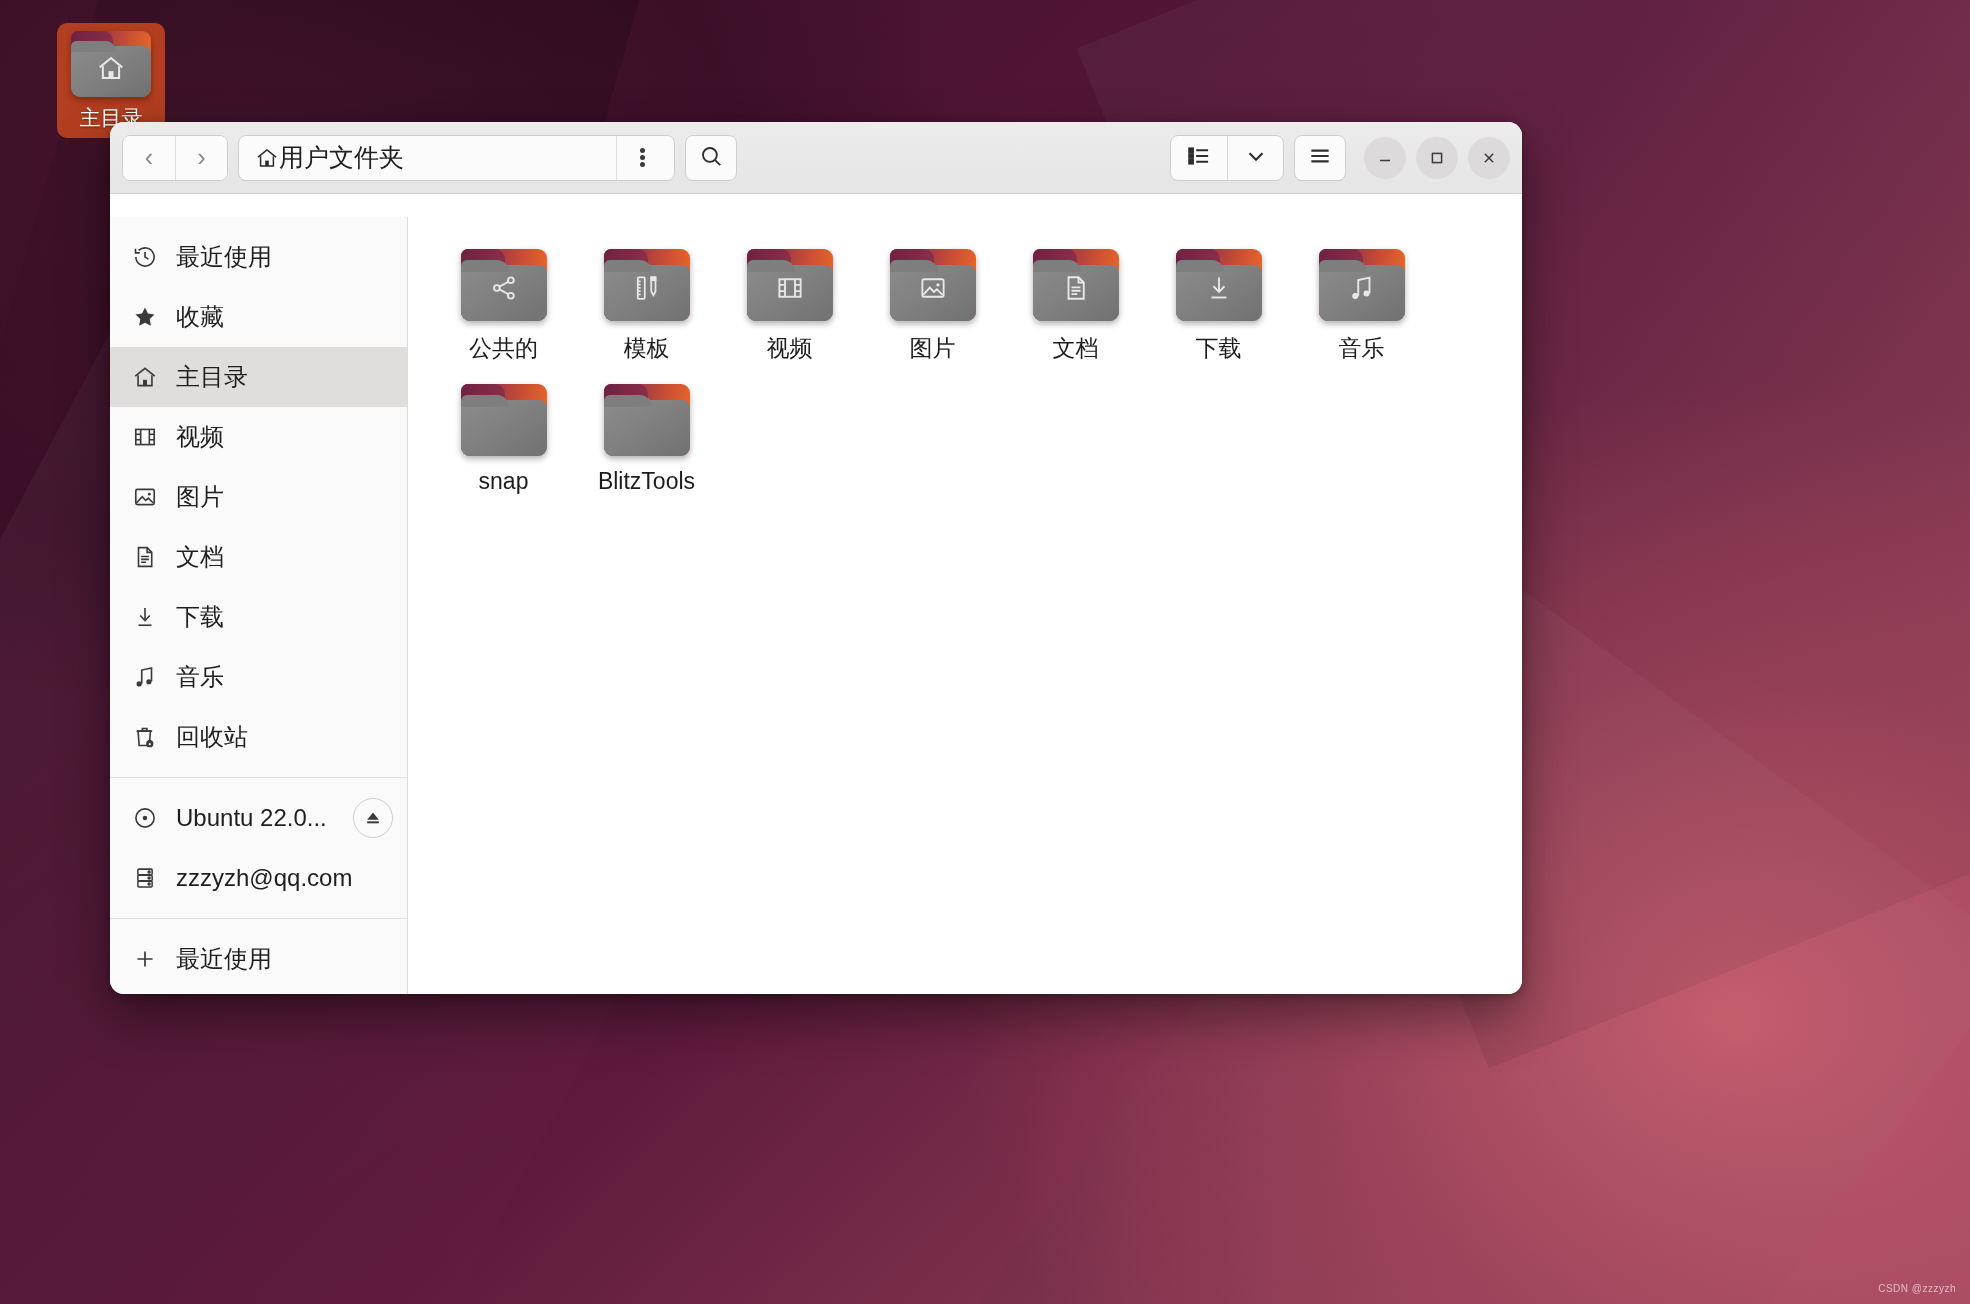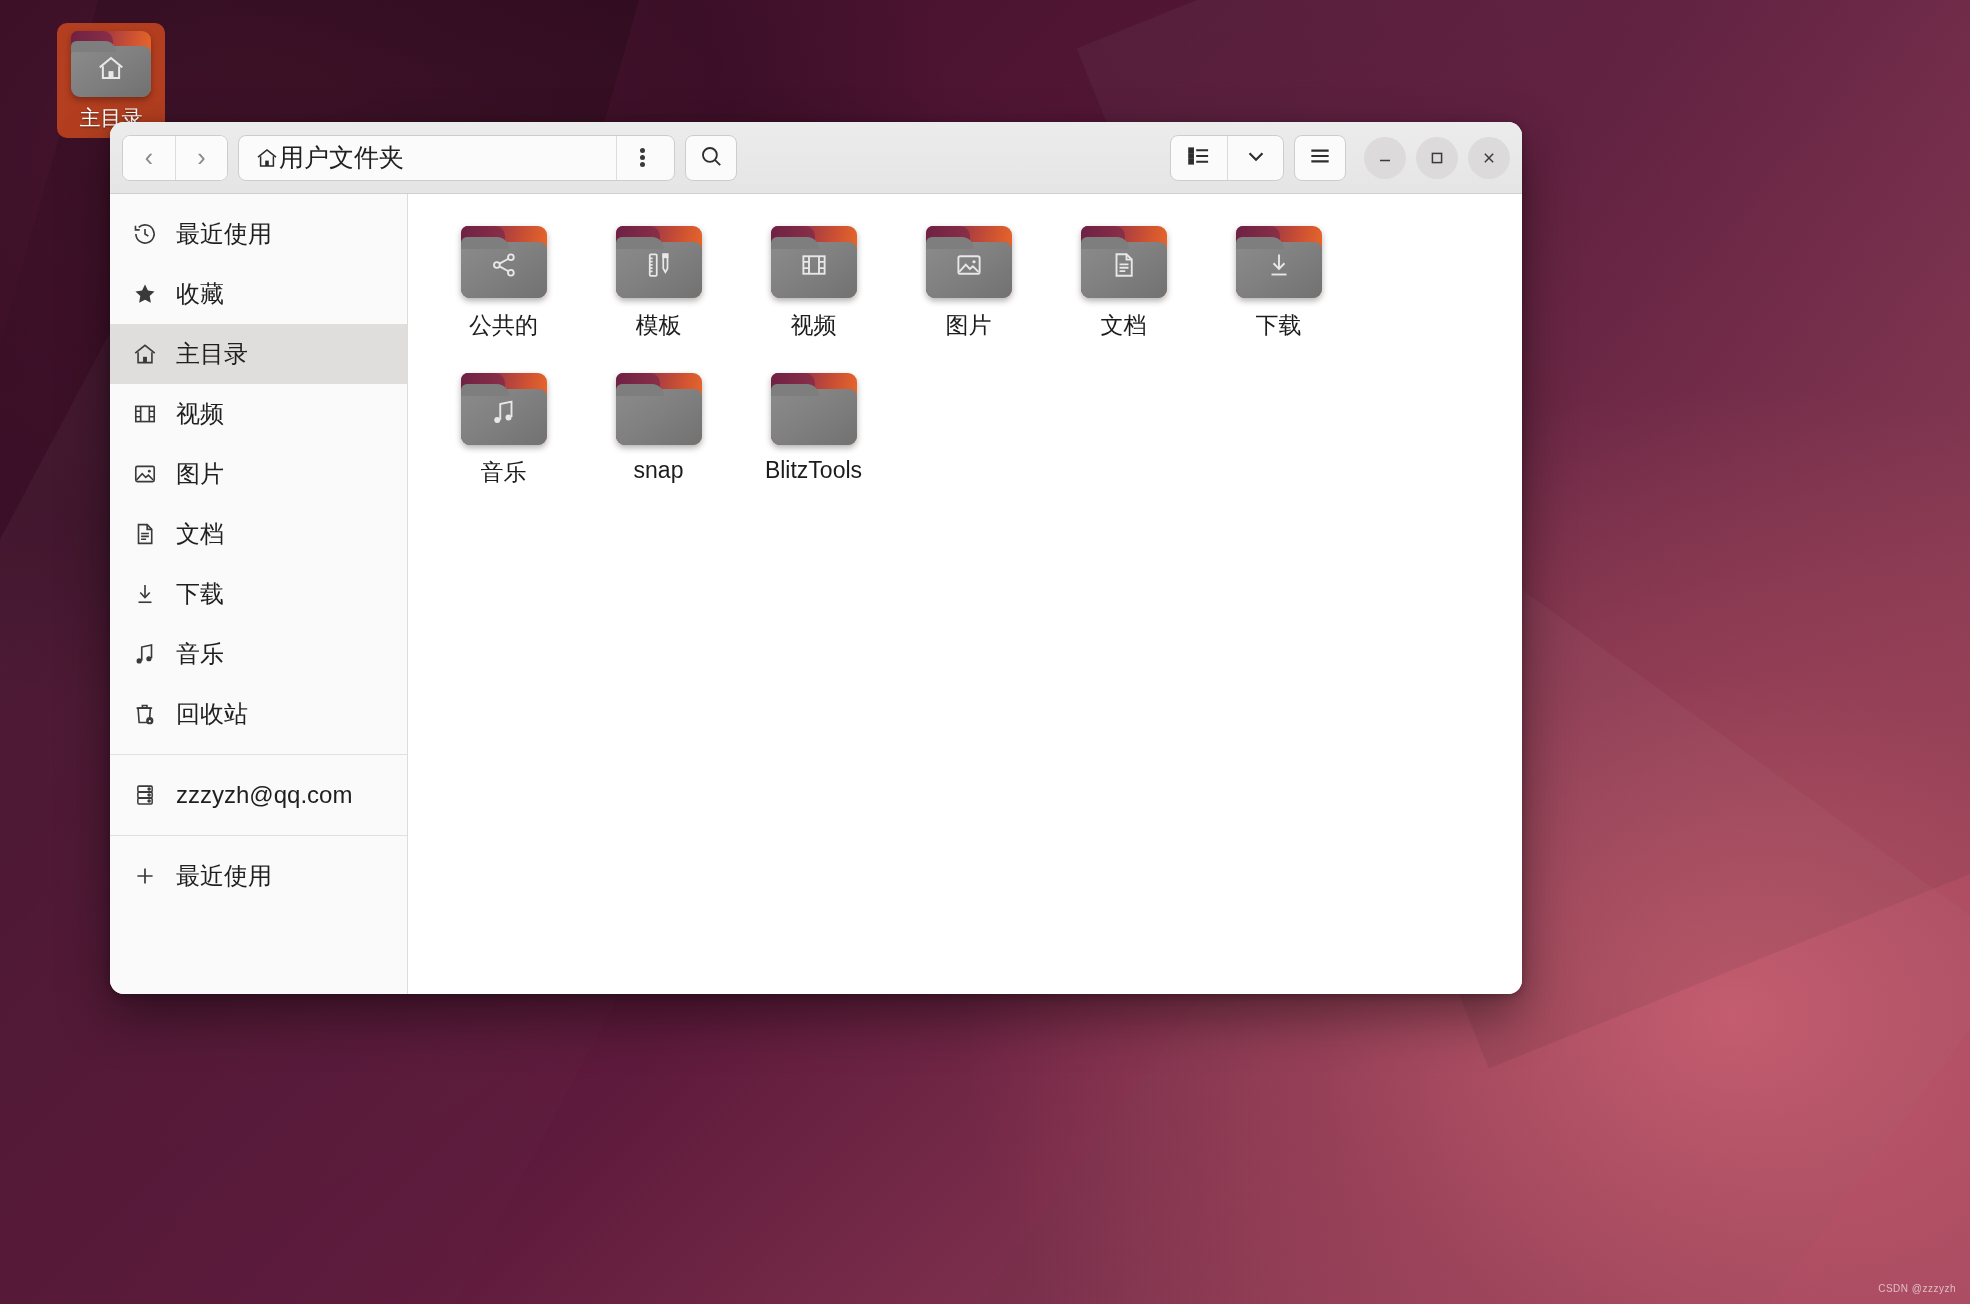--- a/index.html
+++ b/index.html
@@ -206,21 +206,21 @@
   #win-controls { display: flex; gap: 10px; margin-left: 8px; }
   .wbtn {
     width: 42px; height: 42px;
     border-radius: 50%;
     background: #dcdada;
     display: flex; align-items: center; justify-content: center;
     color: #3b3b3b;
   }
 
   
-  #fm-body { flex: 1; display: flex; min-height: 0; }
+  #fm-body { flex: 1; display: flex; min-height: 0; margin-top: 23px; }
 
   #sidebar {
     width: 298px;
     background: #fafafa;
     border-right: 1px solid #dedcdb;
     flex: 0 0 auto;
     padding-top: 10px;
     overflow: hidden;
   }
   .side-item {
@@ -250,21 +250,22 @@
   #fm-content {
     flex: 1;
     background: #ffffff;
     padding: 26px 18px 10px 24px;
     overflow: hidden;
   }
   #grid {
     display: flex;
     flex-wrap: wrap;
     align-content: flex-start;
-    gap: 12px;
+    gap: 0;
+    align-items: flex-end;
   }
   .gitem {
     width: 143px;
     padding: 6px 2px 14px 2px;
     display: flex; flex-direction: column; align-items: center;
     border-radius: 8px;
   }
   .gitem .g-label {
     margin-top: 12px;
     font-size: 23px;
@@ -494,20 +495,35 @@
               <path d="M9.6 4.2h4.2v2.4H9.6z"></path>
             <circle cx="16.4" cy="18.2" r="2.6" fill="#fafafa"></circle>
             <path d="M16.4 15.9c.9 1.3 1.8 1.9 1.8 2.8a1.8 1.8 0 1 1-3.6 0c0-.9.9-1.5 1.8-2.8z"></path>
           </svg>
         </span>
         <span class="s-label">回收站</span>
       </div>
 
       <div class="side-sep"></div>
 
+      <div class="side-item">
+        <span class="s-ic">
+          <svg viewBox="0 0 24 24" fill="none" stroke="currentColor" stroke-width="1.5">
+            <circle cx="12" cy="12" r="8.4"></circle>
+              <circle cx="12" cy="12" r="2.1" fill="currentColor" stroke="none"></circle>
+          </svg>
+        </span>
+        <span class="s-label">Ubuntu 22.0...</span>
+        <span class="eject-btn">
+          <svg viewBox="0 0 24 24" width="20" height="20" fill="currentColor">
+              <path d="M12 5.5 19 14H5z"></path>
+              <rect x="5" y="16" width="14" height="2.4"></rect>
+            </svg>
+        </span>
+      </div>
 
       <div class="side-item">
         <span class="s-ic">
           <svg viewBox="0 0 24 24" fill="none" stroke="currentColor" stroke-width="1.4">
             <rect x="5.4" y="3.8" width="13.2" height="5.2" rx="1"></rect>
             <rect x="5.4" y="9.4" width="13.2" height="5.2" rx="1"></rect>
             <rect x="5.4" y="15" width="13.2" height="5.2" rx="1"></rect>
             <circle cx="15.8" cy="6.4" r=".95" fill="currentColor"></circle>
             <circle cx="15.8" cy="12" r=".95" fill="currentColor"></circle>
             <circle cx="15.8" cy="17.6" r=".95" fill="currentColor"></circle>

